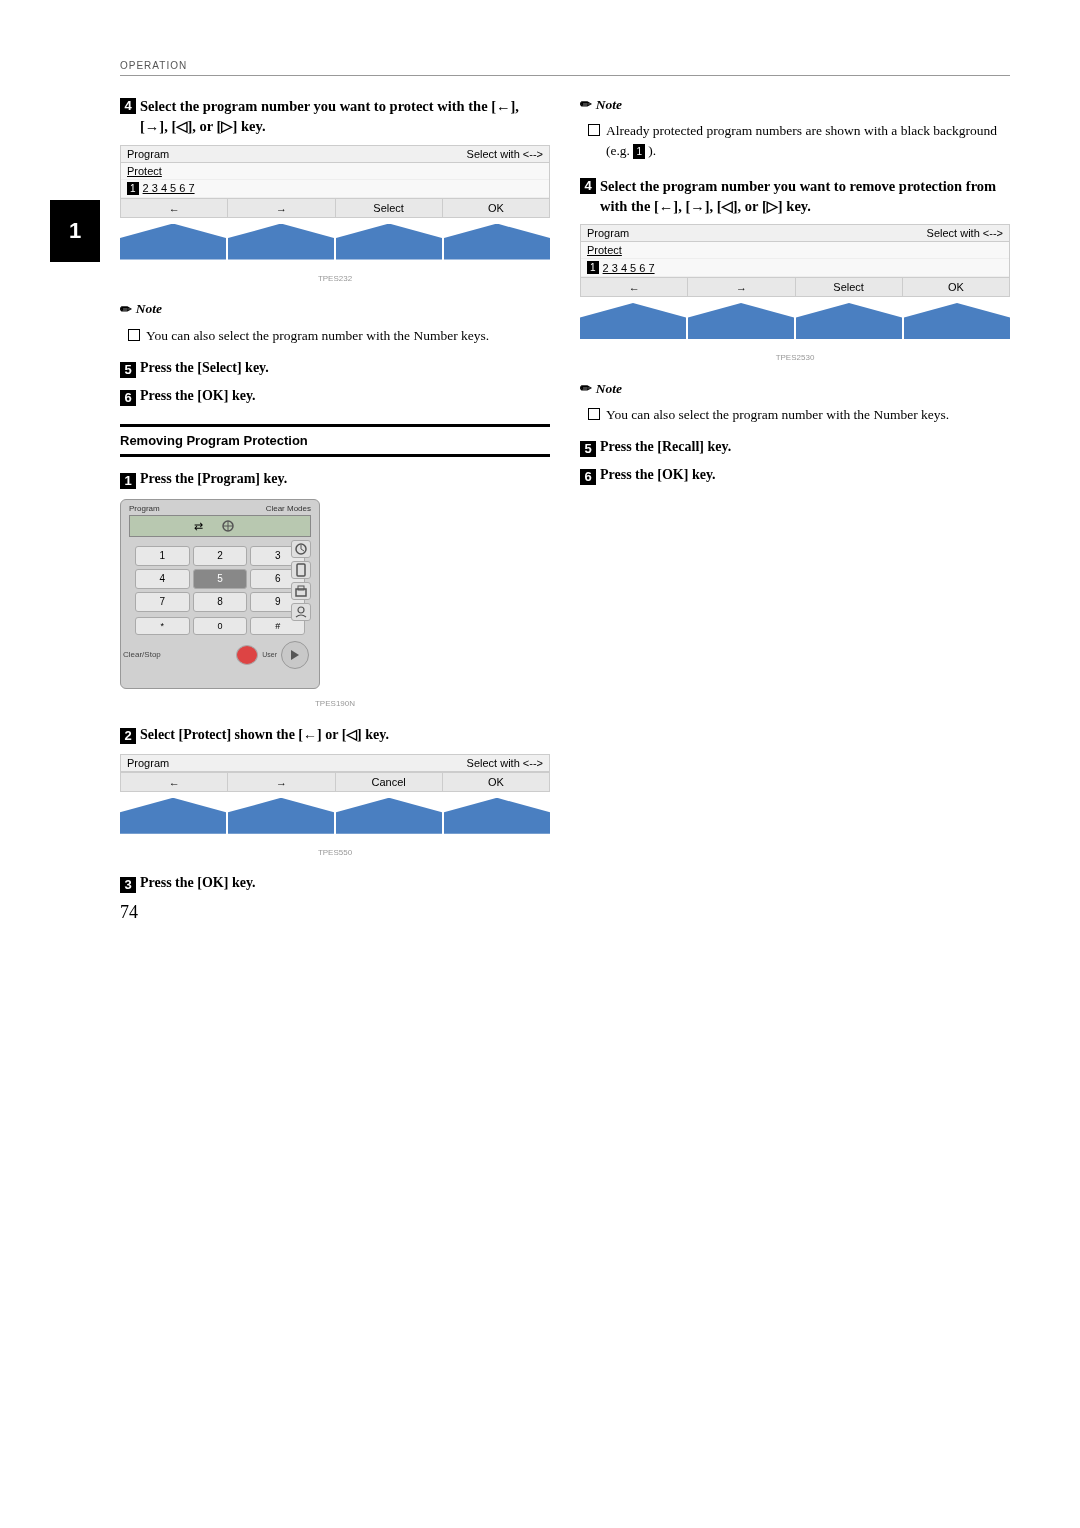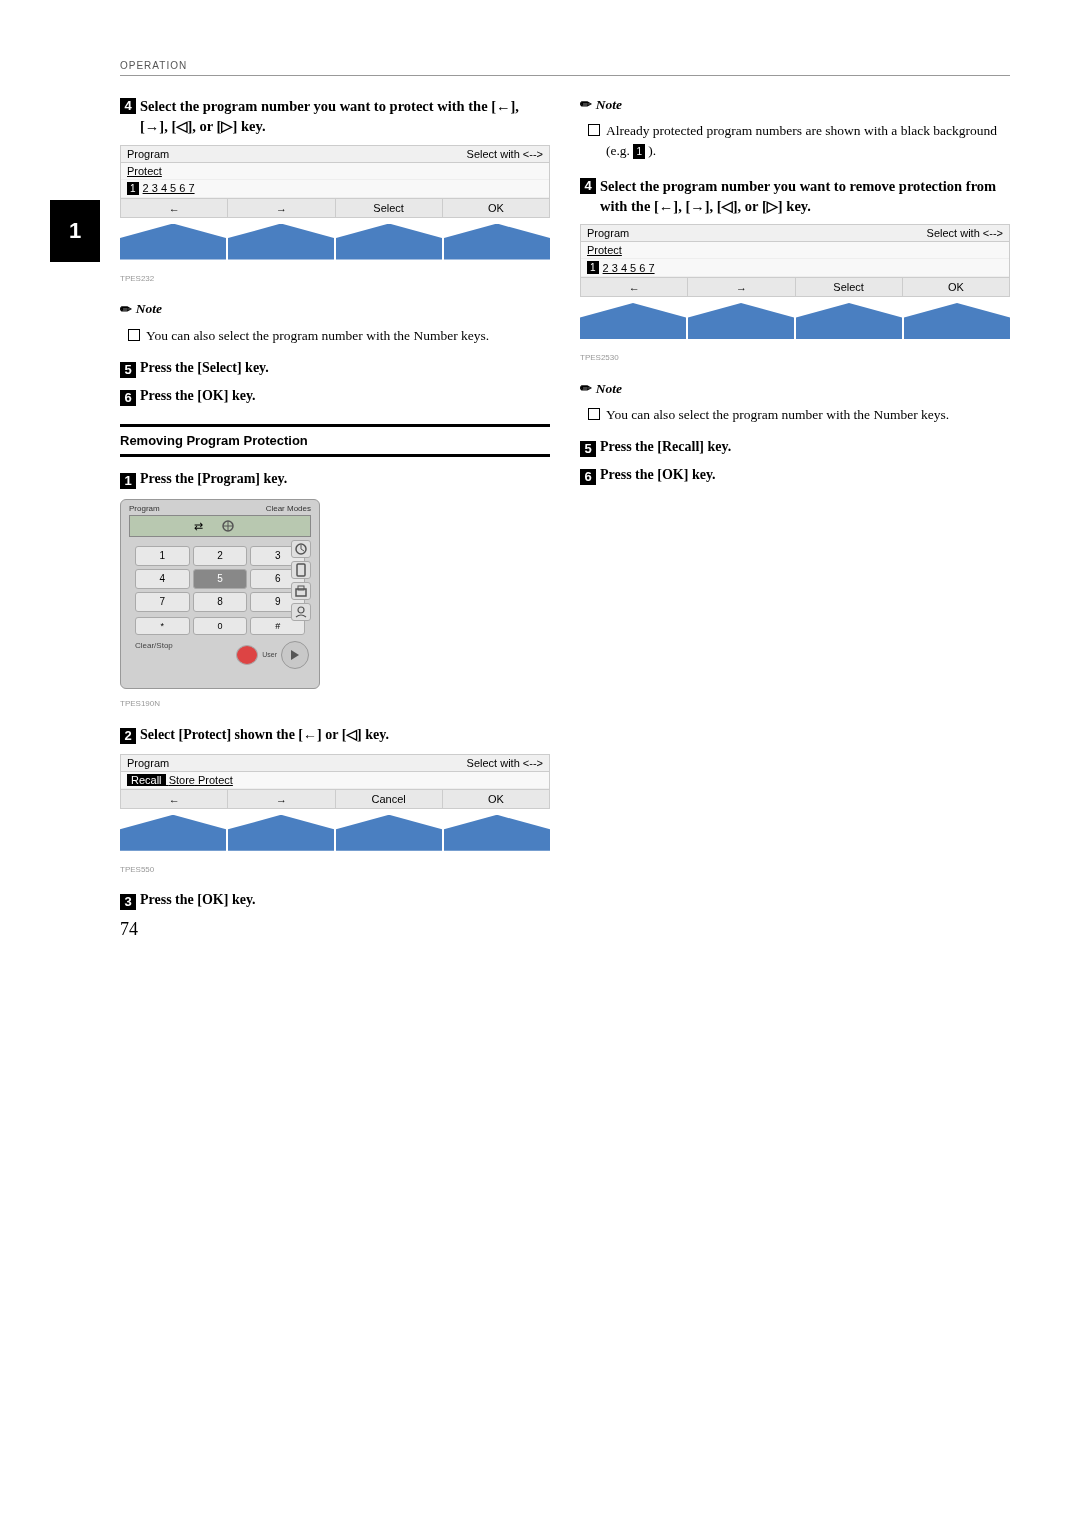--- a/index.html
+++ b/index.html
@@ -284,21 +284,21 @@
       margin-bottom: 10px;
       display: flex;
       align-items: flex-start;
       gap: 4px;
     }
 
     .tpes-label {
       font-family: Arial, sans-serif;
       font-size: 8px;
       color: #999;
-      text-align: left;
+      text-align: center;
       margin-top: 2px;
       margin-bottom: 8px;
     }
   </style>
 </head>
 <body>
 
 <div class="page">
 
   <div class="section-label">OPERATION</div>
@@ -399,21 +399,21 @@
                 <div class="keypad-key">6</div>
                 <div class="keypad-key">7</div>
                 <div class="keypad-key">8</div>
                 <div class="keypad-key">9</div>
               </div>
               <div class="keypad-small-row">
                 <div class="keypad-small-key">*</div>
                 <div class="keypad-small-key">0</div>
                 <div class="keypad-small-key">#</div>
               </div>
-              <div style="display:flex;justify-content:space-between;padding:4px 10px 0 14px;">
+              <div style="display:flex;justify-content:space-between;padding:4px 10px 0 2px;align-items:center;">
                 <div style="font-size:8px;font-family:Arial;color:#444;">Clear/Stop</div>
                 <div style="display:flex;gap:4px;align-items:center;">
                   <div class="keypad-key" style="width:22px;height:20px;background:#d44;border-radius:50%;font-size:8px;"></div>
                   <div style="font-size:7px;font-family:Arial;color:#444;">User</div>
                   <div class="keypad-start-btn">
                     <svg width="14" height="14">
                         <polygon points="3,2 11,7 3,12" fill="#555"></polygon>
                       </svg>
                   </div>
                 </div>
@@ -453,25 +453,20 @@
         <div class="simple-step">
           <span class="step-num">2</span>
           <span>Select [Protect] shown the [←] or [◁] key.</span>
         </div>
 
         <div class="ui-panel">
           <div class="ui-panel-header">
             <span>Program</span>
             <span>Select with &lt;--&gt;</span>
           </div>
-          <div class="ui-panel-row">
-            <span style="background:#000;color:#fff;padding:0 4px;">Recall</span>
-            <span> Store</span>
-            <span> Protect</span>
-          </div>
           <div class="ui-panel-buttons">
             <div class="ui-btn">←</div>
             <div class="ui-btn">→</div>
             <div class="ui-btn">Cancel</div>
             <div class="ui-btn">OK</div>
           </div>
         </div>
 
         <div class="waveform">
           <div class="wave-key"></div>

